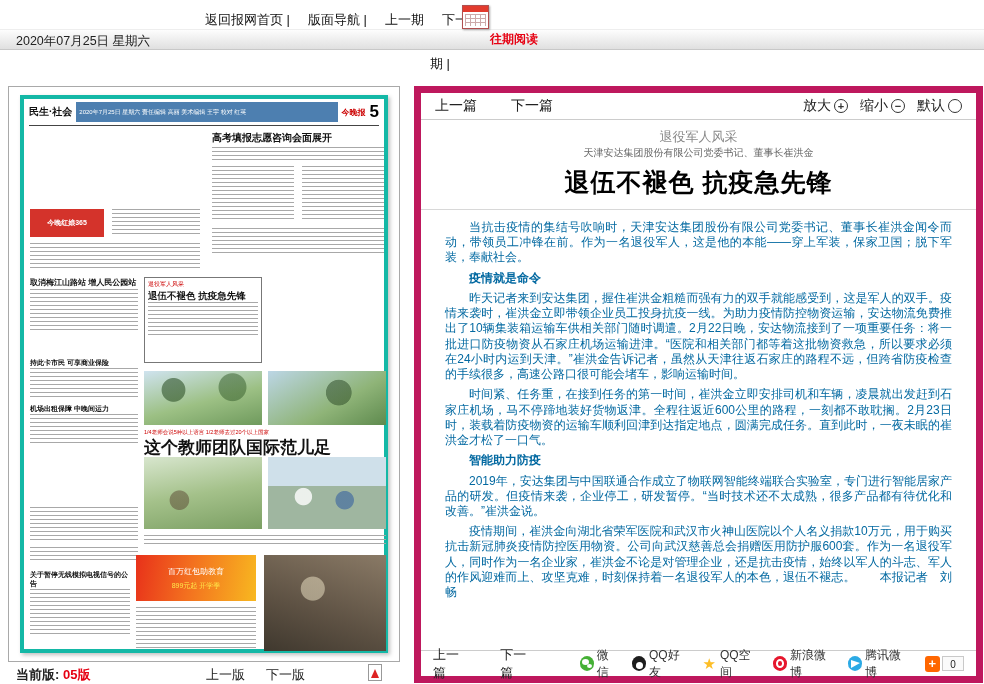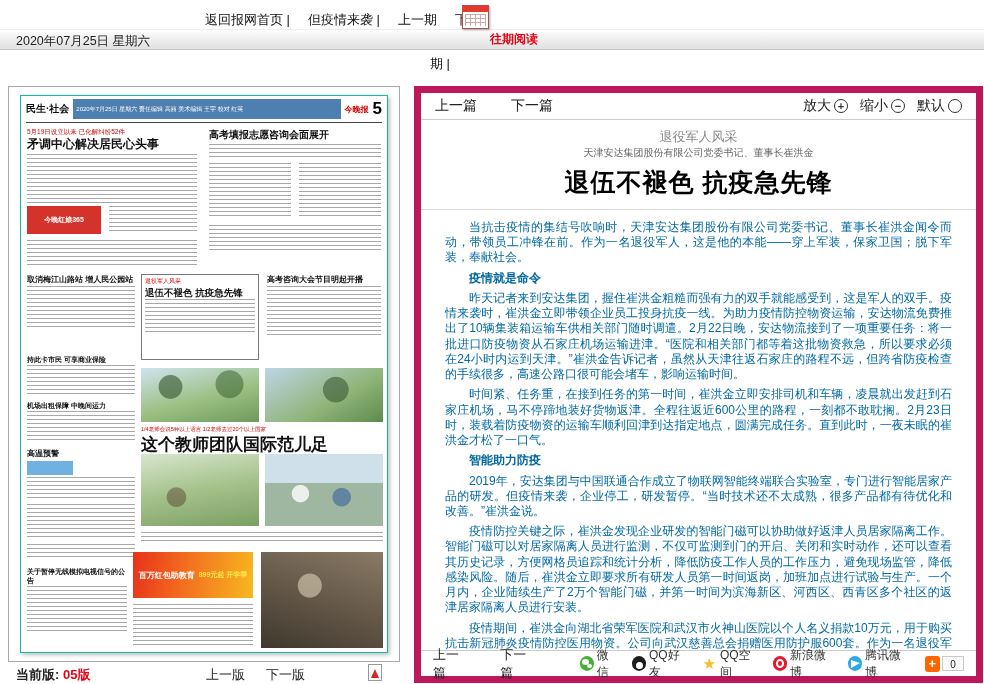--- a/index.html
+++ b/index.html
@@ -18,42 +18,42 @@
   .calendar-icon { position:absolute; left:462px; top:5px; width:27px; height:24px; background:#fff;
                    border:1px solid #b05050; box-shadow:1px 1px 2px rgba(0,0,0,.35); cursor:pointer; }
   .calendar-icon .cal-top { height:6px; background:#e23b2e; }
   .calendar-icon .cal-grid { position:absolute; left:2px; right:2px; top:8px; bottom:2px;
       background:repeating-linear-gradient(90deg,#caa 0 1px,transparent 1px 5px),
                  repeating-linear-gradient(#caa 0 1px,transparent 1px 4px); }
 
   
   .thumb-panel { position:absolute; left:8px; top:86px; width:392px; height:576px; border:1px solid #a9a9a9; background:#fff; }
   .newspaper { position:absolute; left:11px; top:8px; width:368px; height:558px; background:#fff;
-               border:1px solid #14b8a6; box-shadow:2px 2px 4px rgba(0,0,0,.25); cursor:pointer; }
+               border:4px solid #14b8a6; box-shadow:2px 2px 4px rgba(0,0,0,.25); cursor:pointer; }
   .np-header { position:absolute; left:5px; right:5px; top:3px; height:20px; display:flex; align-items:center; gap:4px; }
   .np-section { font-weight:bold; font-size:10px; color:#111; white-space:nowrap; }
   .np-strip { flex:1; background:#4d7fb0; color:#fff; font-size:6px; line-height:20px; padding:0 3px;
               white-space:nowrap; overflow:hidden; }
   .np-brand { color:#c00; font-weight:bold; font-size:8px; white-space:nowrap; }
   .np-pagenum { font-size:17px; font-weight:bold; color:#000; }
   .np-rule { position:absolute; left:5px; right:5px; top:26px; height:1px; background:#444; }
   .np-art { position:absolute; color:#111; }
   .np-kicker { color:#c00; font-size:6.5px; line-height:1.25; }
   .np-kicker-xs { color:#c00; font-size:5.5px; line-height:1.2; white-space:nowrap; overflow:hidden; }
   .np-title-lg { font-weight:bold; font-size:12px; line-height:1.15; margin:2px 0; }
   .np-title-md { font-weight:bold; font-size:10px; line-height:1.2; margin:1px 0; }
   .np-title-sm { font-weight:bold; font-size:8px; line-height:1.3; margin:1px 0; }
   .np-title-xs { font-weight:bold; font-size:7px; line-height:1.3; margin:1px 0; }
   .tl { background:repeating-linear-gradient(180deg,#a8a8a8 0 1px,transparent 1px 4px); }
   .tl-abs { position:absolute; }
   .np-box { border:1px solid #777; padding:3px; }
   .ad-small { position:absolute; background:#d4332b; color:#fff; font-weight:bold; font-size:7px;
               display:flex; align-items:center; justify-content:center; text-align:center; }
   .ad-banner { position:absolute; background:linear-gradient(100deg,#e8311a,#f3701f 45%,#f8b820);
-               color:#fff; font-weight:bold; display:flex; flex-direction:row; align-items:center;
+               color:#fff; font-weight:normal; display:flex; flex-direction:column; align-items:center;
                justify-content:center; gap:4px; }
   .ad-banner .l1 { font-size:8px; }
   .ad-banner .l2 { font-size:7px; color:#ffe84a; }
   .heat-box { width:46px; height:14px; background:#6fb1e0; margin:2px 0; }
   .ph { position:absolute; }
   .ph-a { background:radial-gradient(circle at 25% 35%, rgba(36,72,30,.55) 0 12%, transparent 13%),
                      radial-gradient(circle at 75% 30%, rgba(50,90,40,.5) 0 14%, transparent 15%),
                      linear-gradient(165deg,#cfe3ef,#9cc084 55%,#6f9a5d); }
   .ph-b { background:radial-gradient(circle at 60% 40%, rgba(40,70,35,.5) 0 16%, transparent 17%),
                      linear-gradient(150deg,#bcd6e6,#8fb478 60%,#5e8a4e); }
@@ -116,21 +116,21 @@
   .sh-count { display:inline-block; min-width:22px; height:15px; border:1px solid #c9c9c9; background:#fafafa;
               font-size:10px; line-height:15px; text-align:center; padding:0 2px; margin-left:2px; }
 </style>
 </head>
 <body>
 
 <div class="page">
 
   <div class="top-nav">
     <span class="nav-link">返回报网首页 |</span>
-    <span class="nav-link">但疫情来袭 |</span>
+    <span class="nav-link">版面导航 |</span>
     <span class="nav-link">上一期</span>
     <span class="nav-link">下一</span>
   </div>
   <div class="gray-band"></div>
   <div class="date-text">2020年07月25日  星期六</div>
   <div class="issue-wrap">期 |</div>
   <div class="calendar-icon">
     <div class="cal-top"></div>
     <div class="cal-grid"></div>
   </div>
@@ -139,25 +139,20 @@
   <div class="thumb-panel">
     <div class="newspaper">
       <div class="np-header">
         <span class="np-section">民生·社会</span>
         <span class="np-strip">2020年7月25日 星期六  责任编辑 高丽  美术编辑 王宇  校对 红英</span>
         <span class="np-brand">今晚报</span>
         <span class="np-pagenum">5</span>
       </div>
       <div class="np-rule"></div>
 
-      <div class="np-art" style="left:6px; top:32px; width:170px;">
-        <div class="np-kicker">5月19日设立以来 已化解纠纷52件</div>
-        <div class="np-title-lg">矛调中心解决居民心头事</div>
-        <div class="tl" style="height:50px;"></div>
-      </div>
       <div class="ad-small" style="left:6px; top:110px; width:74px; height:28px;">今晚红娘365</div>
       <div class="tl tl-abs" style="left:88px; top:110px; width:88px; height:28px;"></div>
       <div class="tl tl-abs" style="left:6px; top:144px; width:170px; height:28px;"></div>
 
       <div class="np-art" style="left:6px; top:178px; width:108px;">
         <div class="np-title-sm">取消梅江山路站 增人民公园站</div>
         <div class="tl" style="height:44px;"></div>
       </div>
 
       <div class="np-art" style="left:188px; top:32px; width:172px;">
@@ -169,37 +164,28 @@
         </div>
         <div class="tl" style="height:26px; margin-top:6px;"></div>
       </div>
 
       <div class="np-art np-box" style="left:120px; top:178px; width:118px; height:86px;">
         <div class="np-kicker" style="font-size:6px;">退役军人风采</div>
         <div class="np-title-md" style="font-size:9.5px;">退伍不褪色 抗疫急先锋</div>
         <div class="tl" style="height:36px;"></div>
       </div>
 
-      <div class="np-art" style="left:246px; top:178px; width:114px;">
-        <div class="np-title-sm">高考咨询大会节目明起开播</div>
-        <div class="tl" style="height:50px;"></div>
-      </div>
 
       <div class="np-art" style="left:6px; top:258px; width:108px;">
         <div class="np-title-xs">持此卡市民 可享商业保险</div>
         <div class="tl" style="height:30px;"></div>
       </div>
       <div class="np-art" style="left:6px; top:304px; width:108px;">
         <div class="np-title-xs">机场出租保障 中晚间运力</div>
         <div class="tl" style="height:30px;"></div>
-      </div>
-      <div class="np-art" style="left:6px; top:352px; width:108px;">
-        <div class="np-title-sm">高温预警</div>
-        <div class="heat-box"></div>
-        <div class="tl" style="height:22px;"></div>
       </div>
       <div class="tl tl-abs" style="left:6px; top:408px; width:108px; height:34px;"></div>
       <div class="tl tl-abs" style="left:6px; top:448px; width:108px; height:16px;"></div>
 
       <div class="ph ph-a" style="left:120px; top:272px; width:118px; height:54px;"></div>
       <div class="ph ph-b" style="left:244px; top:272px; width:118px; height:54px;"></div>
       <div class="np-art" style="left:120px; top:330px; width:242px;">
         <div class="np-kicker-xs">1/4老师会说5种以上语言 1/2老师去过20个以上国家</div>
         <div class="np-title-lg" style="font-size:17px;">这个教师团队国际范儿足</div>
       </div>
@@ -255,21 +241,20 @@
       <div class="art-title">退伍不褪色  抗疫急先锋</div>
     </div>
 
     <div class="article-body">
       <p>当抗击疫情的集结号吹响时，天津安达集团股份有限公司党委书记、董事长崔洪金闻令而动，带领员工冲锋在前。作为一名退役军人，这是他的本能——穿上军装，保家卫国；脱下军装，奉献社会。</p>
       <p class="sec-h">疫情就是命令</p>
       <p>昨天记者来到安达集团，握住崔洪金粗糙而强有力的双手就能感受到，这是军人的双手。疫情来袭时，崔洪金立即带领企业员工投身抗疫一线。为助力疫情防控物资运输，安达物流免费推出了10辆集装箱运输车供相关部门随时调遣。2月22日晚，安达物流接到了一项重要任务：将一批进口防疫物资从石家庄机场运输进津。“医院和相关部门都等着这批物资救急，所以要求必须在24小时内运到天津。”崔洪金告诉记者，虽然从天津往返石家庄的路程不远，但跨省防疫检查的手续很多，高速公路口很可能会堵车，影响运输时间。</p>
       <p>时间紧、任务重，在接到任务的第一时间，崔洪金立即安排司机和车辆，凌晨就出发赶到石家庄机场，马不停蹄地装好货物返津。全程往返近600公里的路程，一刻都不敢耽搁。2月23日时，装载着防疫物资的运输车顺利回津到达指定地点，圆满完成任务。直到此时，一夜未眠的崔洪金才松了一口气。</p>
       <p class="sec-h">智能助力防疫</p>
       <p>2019年，安达集团与中国联通合作成立了物联网智能终端联合实验室，专门进行智能居家产品的研发。但疫情来袭，企业停工，研发暂停。“当时技术还不太成熟，很多产品都有待优化和改善。”崔洪金说。</p>
-      <p>疫情防控关键之际，崔洪金发现企业研发的智能门磁可以协助做好返津人员居家隔离工作。智能门磁可以对居家隔离人员进行监测，不仅可监测到门的开启、关闭和实时动作，还可以查看其历史记录，方便网格员追踪和统计分析，降低防疫工作人员的工作压力，避免现场监管，降低感染风险。随后，崔洪金立即要求所有研发人员第一时间返岗，加班加点进行试验与生产。一个月内，企业陆续生产了2万个智能门磁，并第一时间为滨海新区、河西区、西青区多个社区的返津居家隔离人员进行安装。</p>
       <p>疫情期间，崔洪金向湖北省荣军医院和武汉市火神山医院以个人名义捐款10万元，用于购买抗击新冠肺炎疫情防控医用物资。公司向武汉慈善总会捐赠医用防护服600套。作为一名退役军人，同时作为一名企业家，崔洪金不论是对管理企业，还是抗击疫情，始终以军人的斗志、军人的作风迎难而上、攻坚克难，时刻保持着一名退役军人的本色，退伍不褪志。　　本报记者　刘畅</p>
     </div>
 
     <div class="share-bar">
       <span class="tb-link">上一篇</span>
       <span class="tb-link">下一篇</span>
       <span class="tb-spacer"></span>
       <span class="share-item">
         <span class="sh sh-wechat"></span>
         <span>微信</span>

